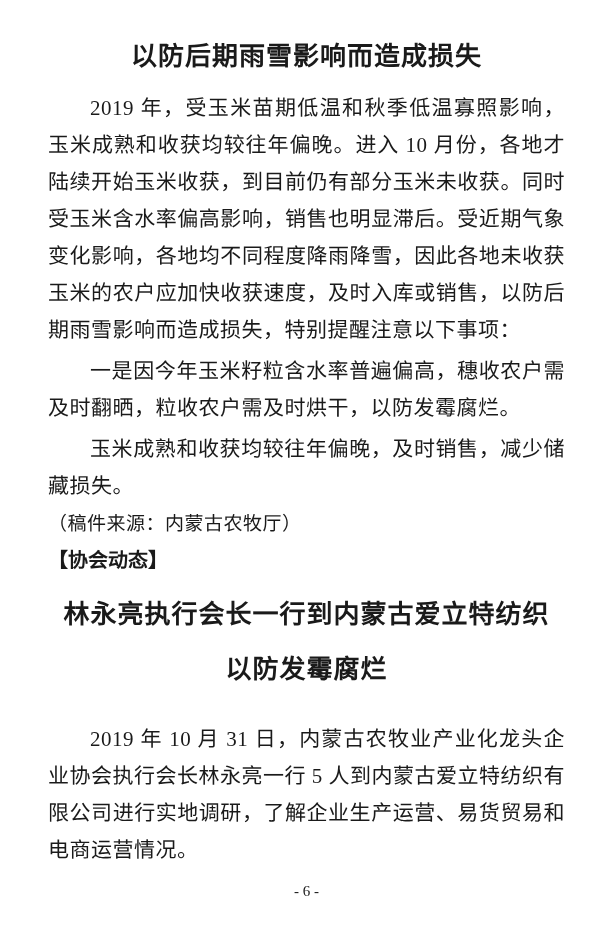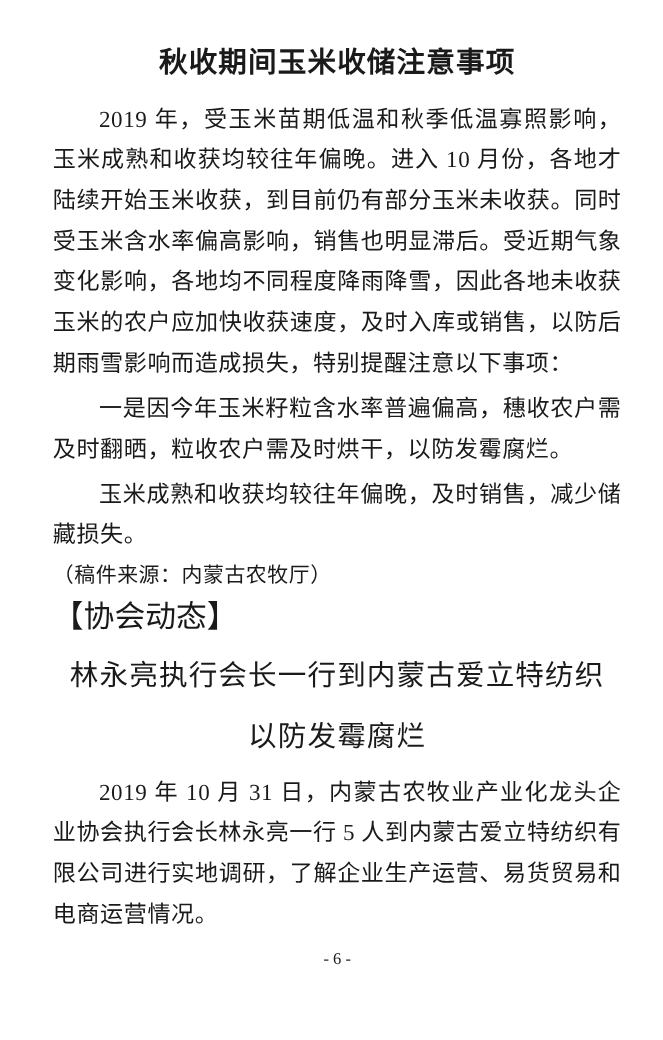--- a/index.html
+++ b/index.html
@@ -41,50 +41,50 @@
   .source-line {
     margin: 0;
     font-size: 19px;
     line-height: 37px;
     letter-spacing: 0.5px;
     text-align: left;
   }
   .section-marker {
     margin: 0;
     font-family: "Liberation Sans", "DejaVu Sans", sans-serif;
-    font-weight: normal;
-    font-size: 28px;
+    font-weight: bold;
+    font-size: 20px;
     line-height: 37px;
   }
   .article2-title {
     margin: 8px 0 0 0;
     font-size: 26px;
-    font-weight: normal;
+    font-weight: bold;
     text-align: center;
     letter-spacing: 1px;
   }
   .article2-title .title-line {
     line-height: 55px;
   }
   .article2-para {
-    margin-top: 5px;
+    margin-top: 24px;
   }
   .page-footer {
     margin-top: 4px;
     font-size: 15px;
     line-height: 36px;
     text-align: center;
   }
 </style>
 </head>
 <body>
 
 <div class="page">
 
-  <h1 class="article1-title">秋收期间玉米收储注意事项</h1>
+  <h1 class="article1-title">以防后期雨雪影响而造成损失</h1>
 
   <p class="body-para">2019 年，受玉米苗期低温和秋季低温寡照影响，玉米成熟和收获均较往年偏晚。进入 10 月份，各地才陆续开始玉米收获，到目前仍有部分玉米未收获。同时受玉米含水率偏高影响，销售也明显滞后。受近期气象变化影响，各地均不同程度降雨降雪，因此各地未收获玉米的农户应加快收获速度，及时入库或销售，以防后期雨雪影响而造成损失，特别提醒注意以下事项：</p>
 
   <p class="body-para">一是因今年玉米籽粒含水率普遍偏高，穗收农户需及时翻晒，粒收农户需及时烘干，以防发霉腐烂。</p>
 
 
   <p class="body-para last">玉米成熟和收获均较往年偏晚，及时销售，减少储藏损失。</p>
 
   <p class="source-line">（稿件来源：内蒙古农牧厅）</p>
 

